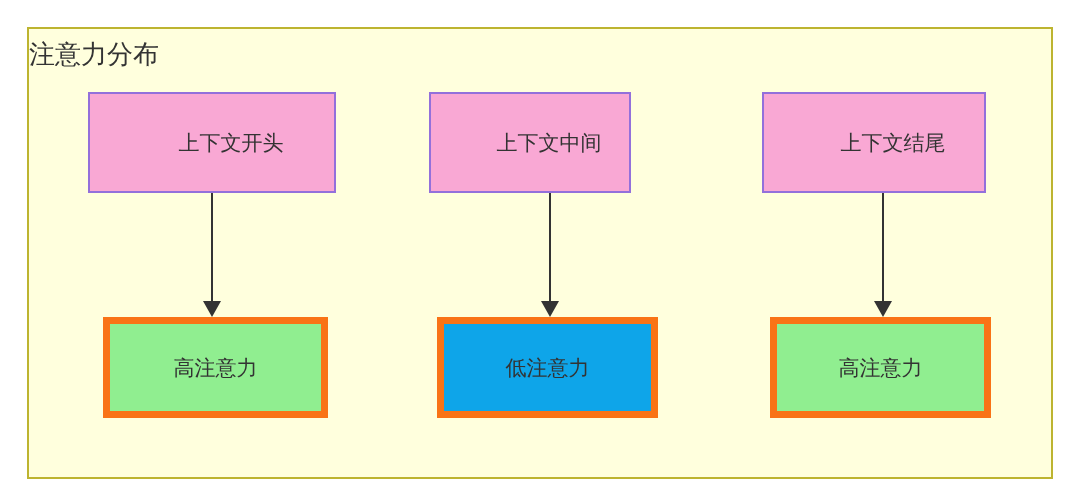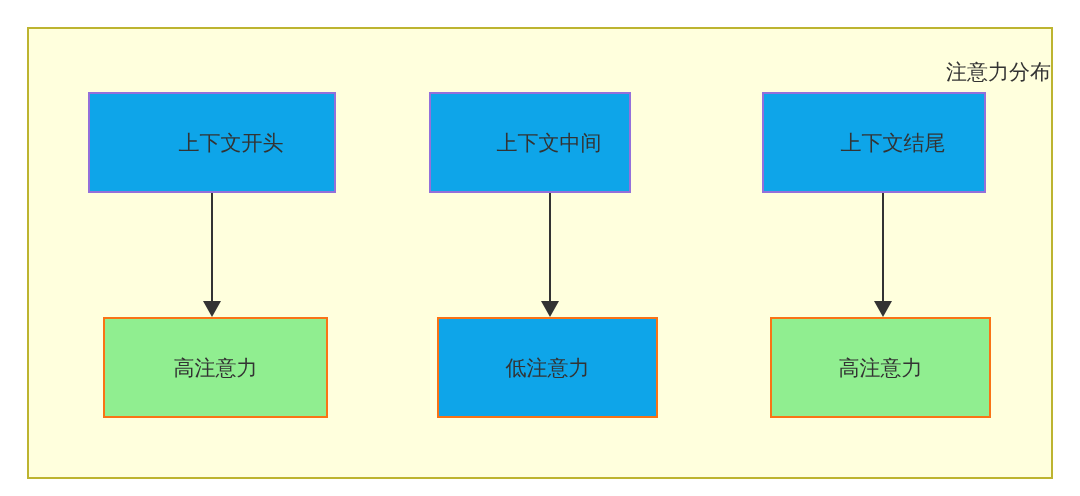--- a/index.html
+++ b/index.html
@@ -31,48 +31,47 @@
     box-sizing: border-box;
     background: #ffffdd;
     border: 2px solid #bdb430;
   }
 
   .cluster-title {
     position: absolute;
     left: 0;
     top: 12px;
     width: 100%;
-    text-align: right;
-    font-size: 21px;
+    text-align: left;
+    font-size: 26px;
     color: #333333;
     line-height: 1;
     white-space: nowrap;
-    margin-top: 20px;
   }
 
   
   .node {
     position: absolute;
     box-sizing: border-box;
     display: flex;
     align-items: center;
     justify-content: center;
     font-size: 21px;
     color: #333333;
     white-space: nowrap;
   }
 
   .node.context {
-    background: #0ea5e9;
+    background: #f9a8d4;
     border: 2px solid #9370db;
     padding-left: 38px;
   }
 
   .node.attn {
-    border: 2px solid #f97316;
+    border: 7px solid #f97316;
   }
 
   .node.attn.high { background: #90ee90; }
   .node.attn.low  { background: #0ea5e9; }
 
   
   .n-ctx-start  { left: 88px;  top: 92px; width: 248px; height: 101px; }
   .n-ctx-mid    { left: 429px; top: 92px; width: 202px; height: 101px; }
   .n-ctx-end    { left: 762px; top: 92px; width: 224px; height: 101px; }
 

